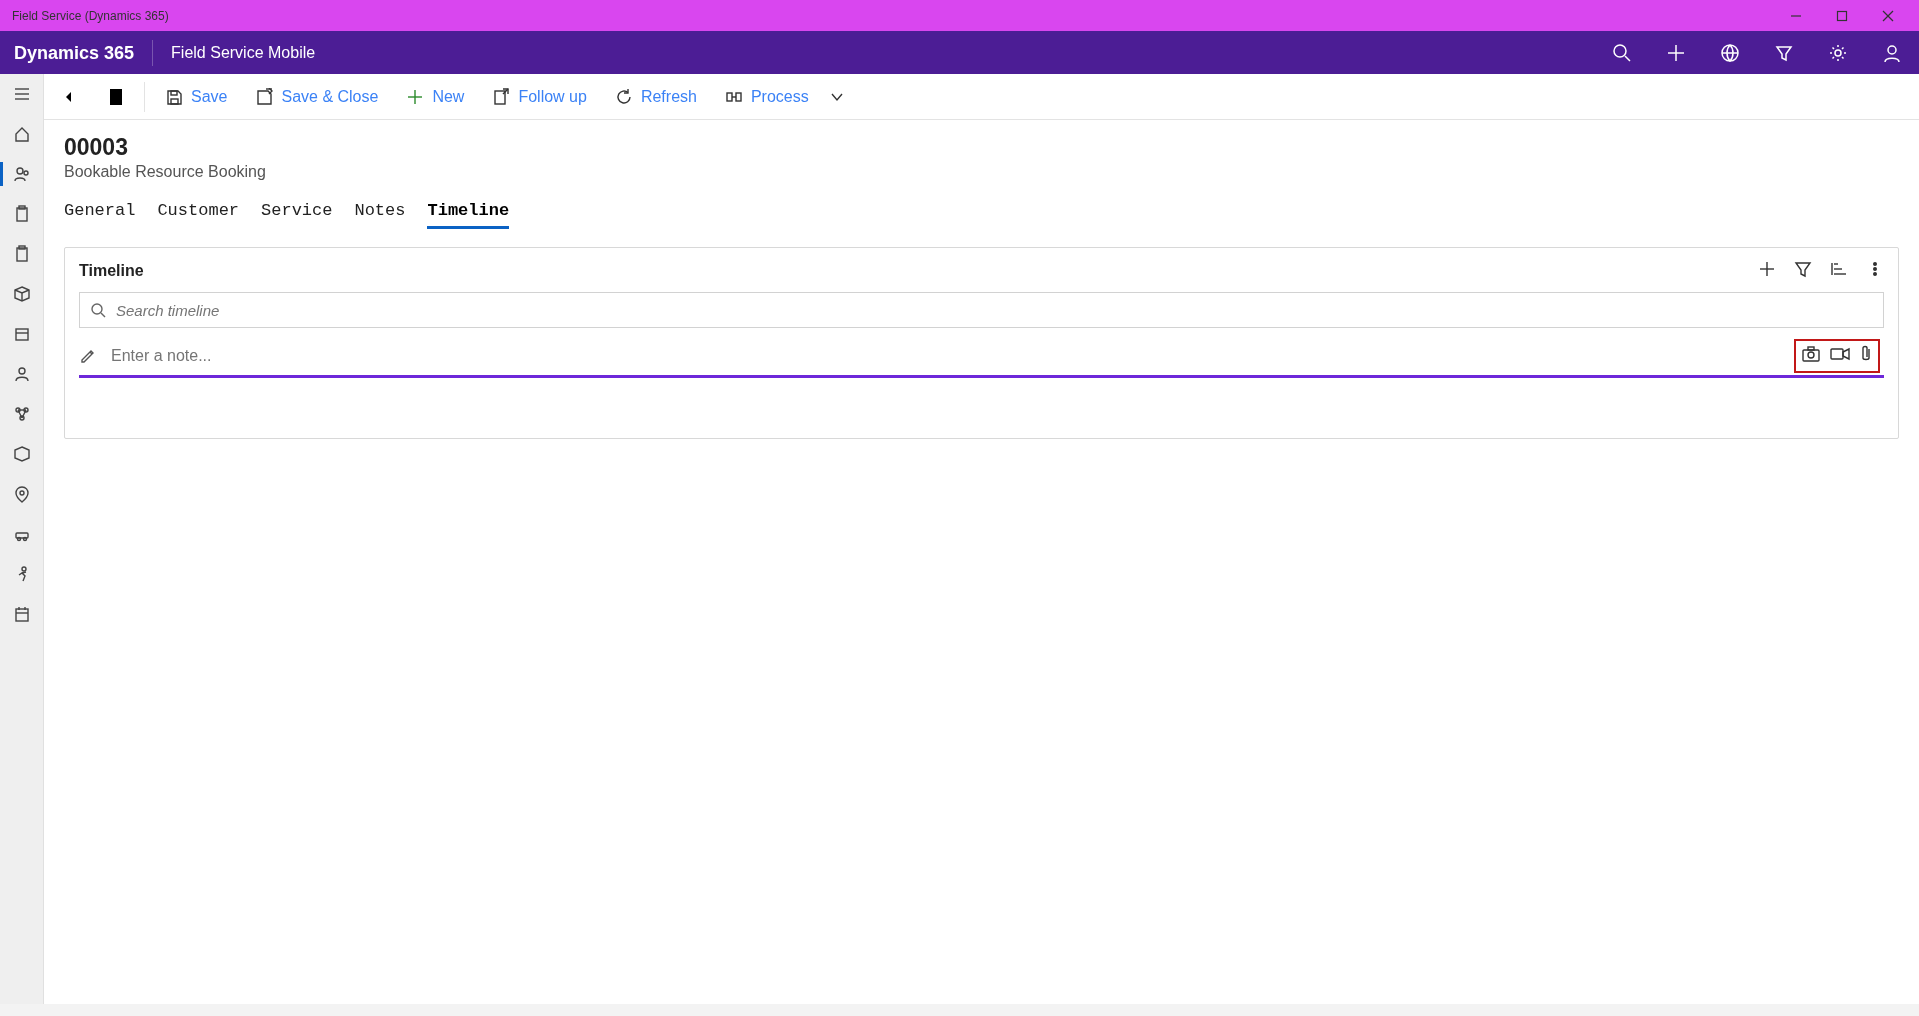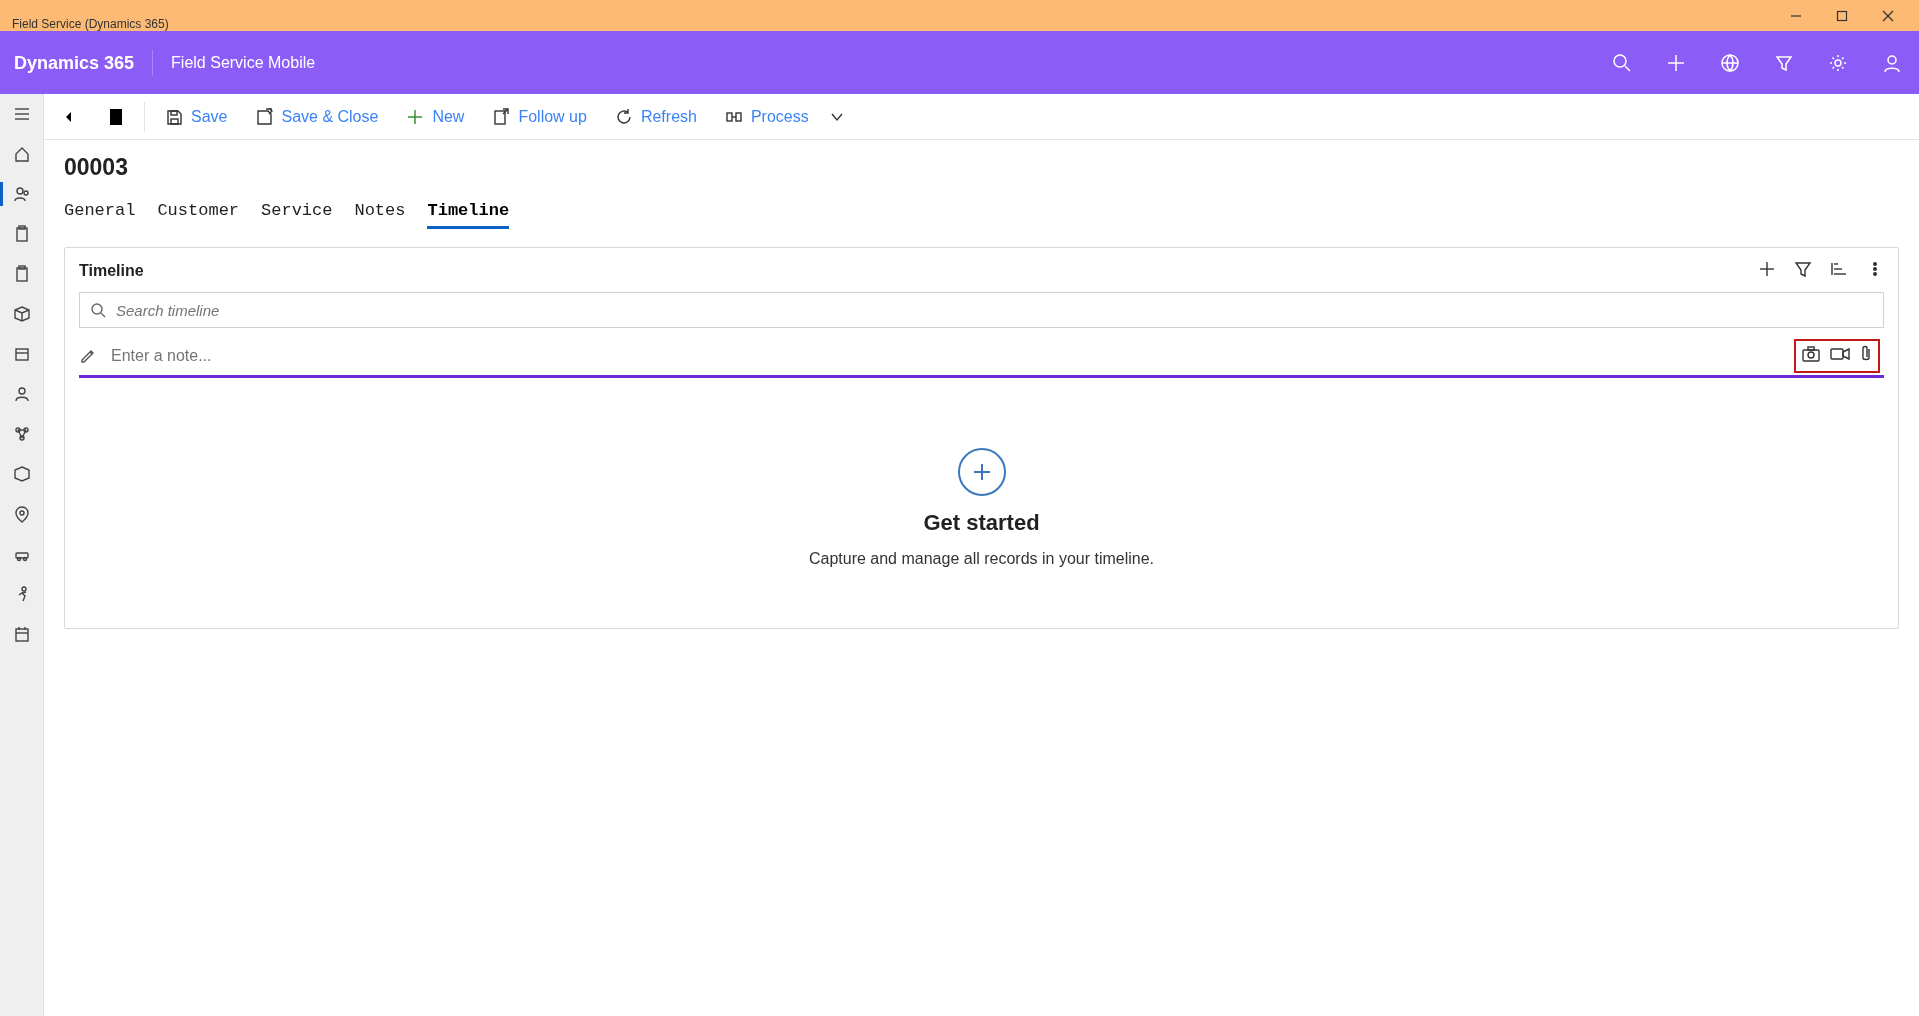--- a/index.html
+++ b/index.html
@@ -1,34 +1,34 @@
 <!DOCTYPE html>
 <html><head>
 <meta charset="utf-8">
 <style>
   * { box-sizing: border-box; margin: 0; padding: 0; }
   html, body { width: 100%; height: 100%; font-family: "Segoe UI", Arial, sans-serif; background: #f3f3f3; color: #222; }
   .titlebar {
     height: 31px;
-    background: #fdba74;
+    background: #d946ef;
     display: flex;
-    align-items: flex-end;
+    align-items: center;
     padding: 0 8px;
     font-size: 12px;
     color: #333;
   }
   .titlebar .title-text { flex: 0 0 auto; padding-left:4px;}
   .titlebar .spacer { flex: 1; }
   .titlebar .win-btn {
     width: 46px; height: 31px; display:flex; align-items:center; justify-content:center;
     font-size: 12px; color:#333;
   }
   .topbar {
-    height: 63px;
-    background: #8b5cf6;
+    height: 43px;
+    background: #4c1d95;
     display: flex;
     align-items: center;
     color: #fff;
   }
   .topbar .brand {
     font-weight: 600;
     font-size: 18px;
     padding: 0 18px 0 14px;
     border-right: 1px solid rgba(255,255,255,0.25);
     line-height: 26px;
@@ -356,20 +356,21 @@
       </div>
       <div class="cmd-slot" style="padding:6px 4px;">
         <svg width="16" height="16">
             <polyline points="3,5 8,11 13,5"></polyline>
           </svg>
       </div>
     </div>
 
     <div class="record-area">
       <div class="record-title">00003</div>
+      <div class="record-sub">Bookable Resource Booking</div>
 
       <div class="tabs">
         <div class="tab">General</div>
         <div class="tab">Customer</div>
         <div class="tab">Service</div>
         <div class="tab">Notes</div>
         <div class="tab active">Timeline</div>
       </div>
     </div>
 
@@ -435,26 +436,16 @@
               </svg>
           </div>
           <div>
             <svg width="12" height="18">
                 <path d="M9 4 L9 13 C9 15,3 15,3 13 L3 3 C3 1,7 1,7 3 L7 12"></path>
               </svg>
           </div>
         </div>
       </div>
 
-      <div class="empty-state">
-        <div class="circle-plus">
-          <svg width="24" height="24" style="stroke:#3a78c0;stroke-width:2;">
-              <line x1="12" y1="4" x2="12" y2="20"></line>
-              <line x1="4" y1="12" x2="20" y2="12"></line>
-            </svg>
-        </div>
-        <div class="gs-title">Get started</div>
-        <div class="gs-sub">Capture and manage all records in your timeline.</div>
-      </div>
     </div>
 
   </div>
 </div>
 
 </body></html>

